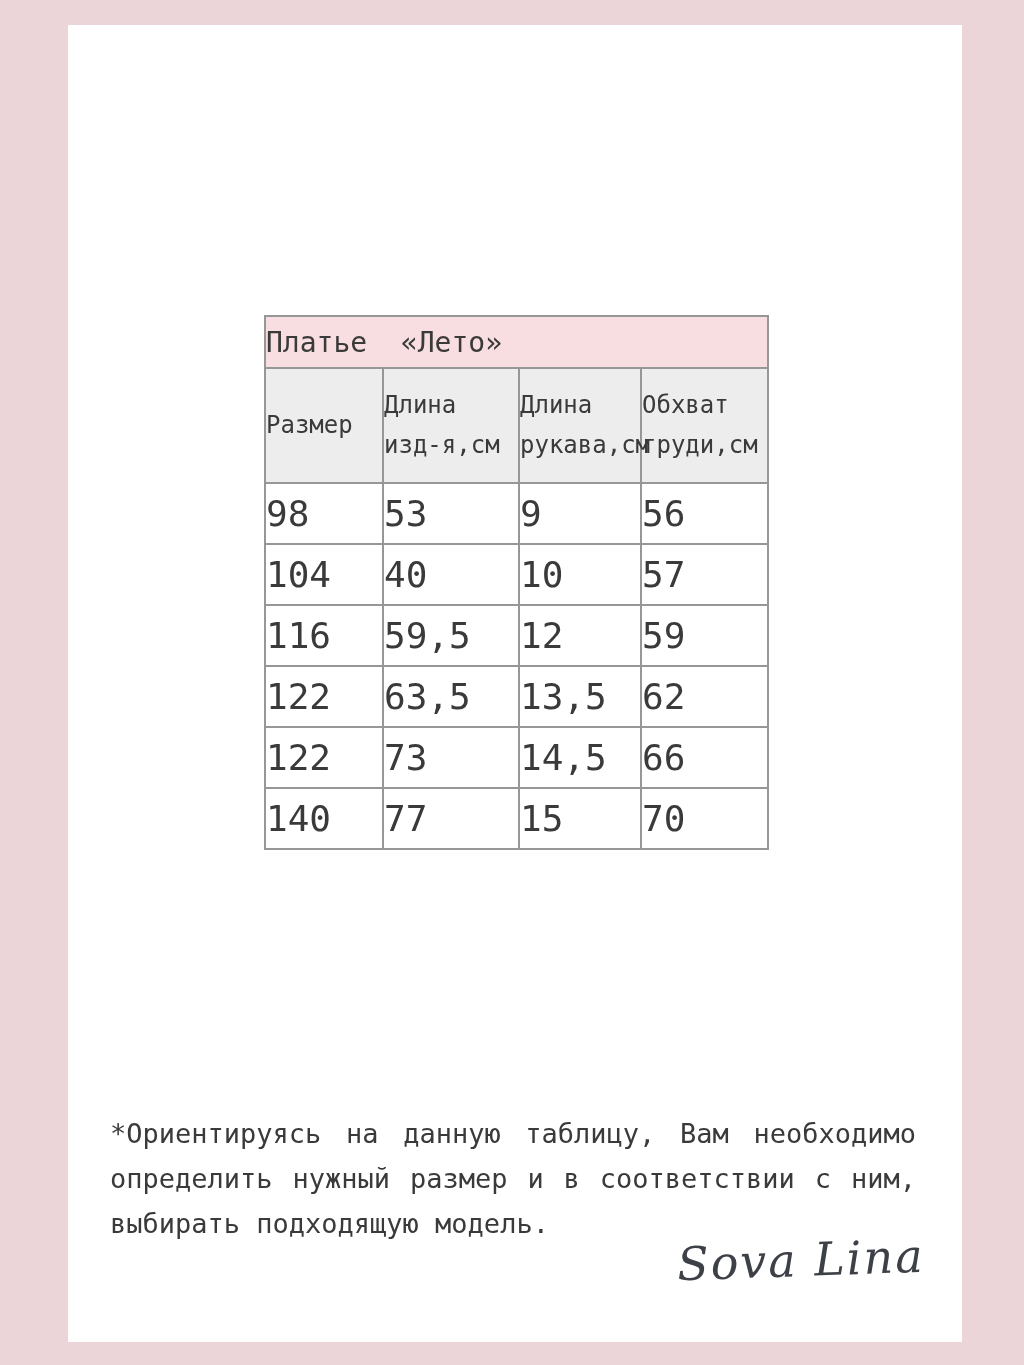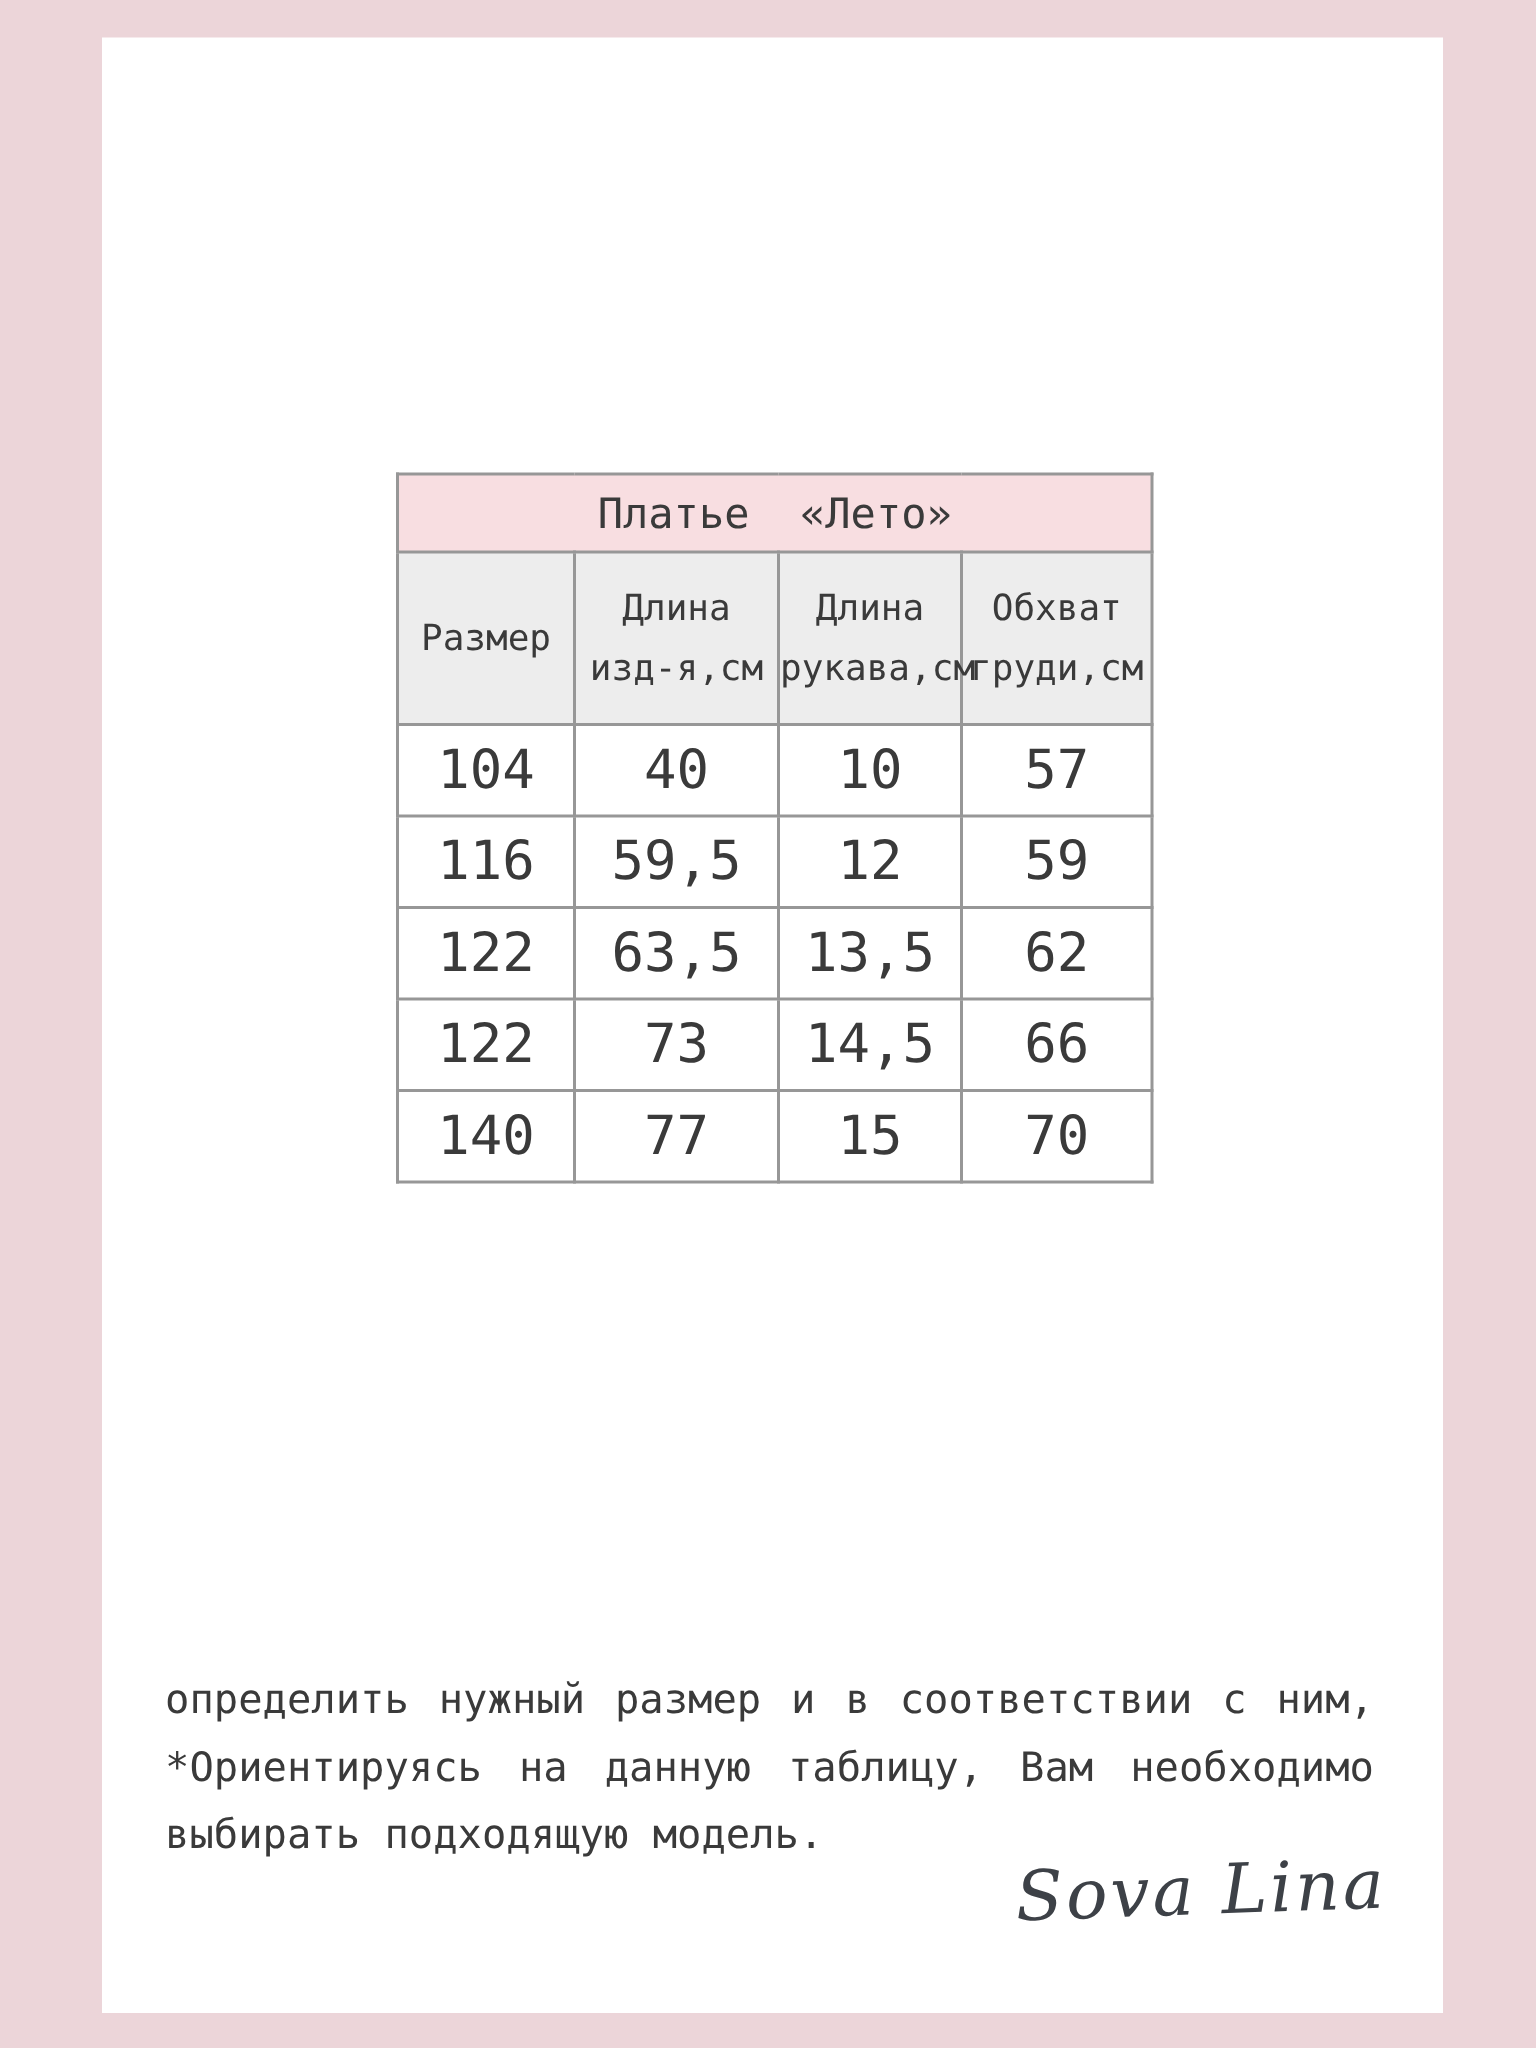--- a/index.html
+++ b/index.html
@@ -27,21 +27,21 @@
   
   table.size-table{
     position:absolute;left:196px;top:290px;
     width:503px;
     border-collapse:collapse;
     table-layout:fixed;
   }
   table.size-table th,
   table.size-table td{
     border:2px solid var(--border_gray);
-    text-align:center;
+    text-align:left;
     vertical-align:middle;
     font-weight:normal;
     padding:0;
   }
   tr.title-row th{
     height:52px;
     background:var(--title_pink);
     font-size:28px;
     white-space:pre;
   }
@@ -105,20 +105,26 @@
         <th>Длина
 изд-я,см</th>
         <th>Длина
 рукава,см</th>
         <th>Обхват
 груди,см</th>
       </tr>
     </thead>
     <tbody class="data-rows">
       <tr>
+        <td>98</td>
+        <td>53</td>
+        <td>9</td>
+        <td>56</td>
+      </tr>
+      <tr>
         <td>104</td>
         <td>40</td>
         <td>10</td>
         <td>57</td>
       </tr>
       <tr>
         <td>116</td>
         <td>59,5</td>
         <td>12</td>
         <td>59</td>
@@ -138,20 +144,20 @@
       <tr>
         <td>140</td>
         <td>77</td>
         <td>15</td>
         <td>70</td>
       </tr>
     </tbody>
   </table>
 
   <div class="note">
+    <div class="note-line">*Ориентируясь на данную таблицу, Вам необходимо</div>
     <div class="note-line">определить нужный размер и в соответствии с ним,</div>
-    <div class="note-line">*Ориентируясь на данную таблицу, Вам необходимо</div>
     <div class="note-line">выбирать подходящую модель.</div>
   </div>
 
   <div class="signature">Sova Lina</div>
 
 </div>
 
 </body></html>

